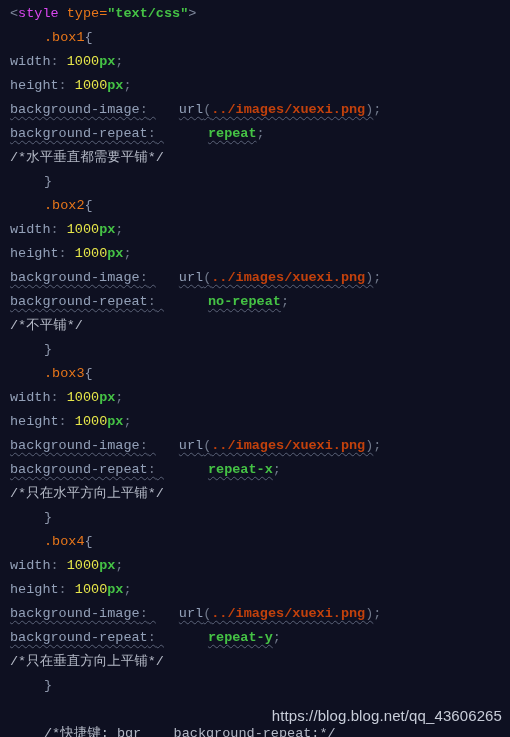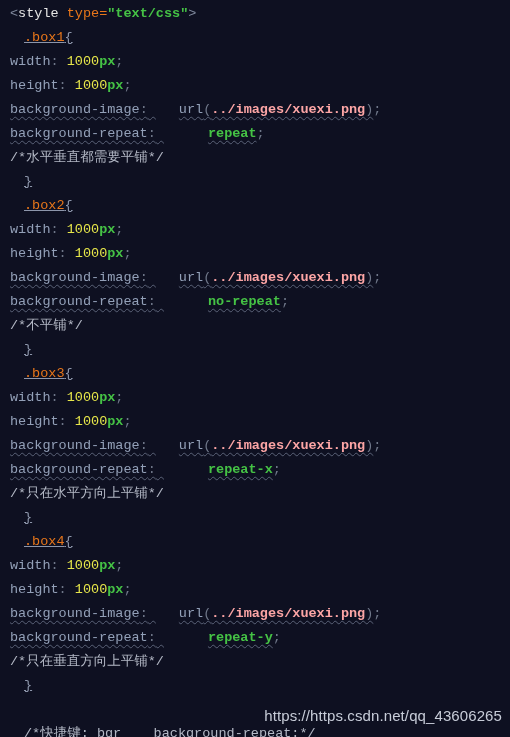--- a/index.html
+++ b/index.html
@@ -26,39 +26,39 @@
     padding: 0;
   }
   .line {
     height: 24px;
     line-height: 24px;
     white-space: pre;
     padding-left: 10px;
     color: #8d96ab;
   }
   
-  .i1 { padding-left: 24px; text-decoration: underline; }
+  .i1 { padding-left: 44px; }
   .i2 { }
 
   
   .tag        { color: #7f889c; }
-  .tagname    { color: #e5e5e5; }
+  .tagname    { color: #d946ef; }
   .attr       { color: #e8761a; }
   .op         { color: #e8761a; }
   .str        { color: #45c245; font-weight: bold; }
   .sel        { color: #e8761a; }
   .brace      { color: #8d96ab; }
   .prop       { color: #93a0b8; }
   .num        { color: #e6e64a; }
   .unit       { color: #45c245; font-weight: bold; }
   .val        { color: #45c245; font-weight: bold; margin-left: 44px; }
   .fn         { color: #93a0b8; margin-left: 23px; }
   .punc       { color: #6f7789; }
   .cmt        { color: #b4b9c6; }
-  .path       { color: #fca5a5; font-weight: bold; }
+  .path       { color: #c2410c; font-weight: bold; }
 
   
   .squiggle {
     text-decoration: underline;
     text-decoration-style: wavy;
     text-decoration-color: #5a6277;
     text-decoration-thickness: 1px;
     text-underline-offset: 3px;
   }
 
@@ -114,15 +114,15 @@
     <div class="line i2"><span class="prop squiggle">background-repeat</span><span class="punc squiggle">:</span><span class="squiggle"> </span><span class="val squiggle">repeat-y</span><span class="punc">;</span></div>
     <div class="line i2"><span class="cmt">/*只在垂直方向上平铺*/</span></div>
     <div class="line i1"><span class="brace">}</span></div>
 
     <div class="line">&nbsp;</div>
 
     <div class="line i1"><span class="cmt">/*快捷键: bgr    background-repeat:*/</span></div>
 
   </div>
 
-  <div class="watermark">https://https.csdn.net/qq_43606265</div>
+  <div class="watermark">https://blog.blog.net/qq_43606265</div>
 
 </div>
 
 </body></html>

